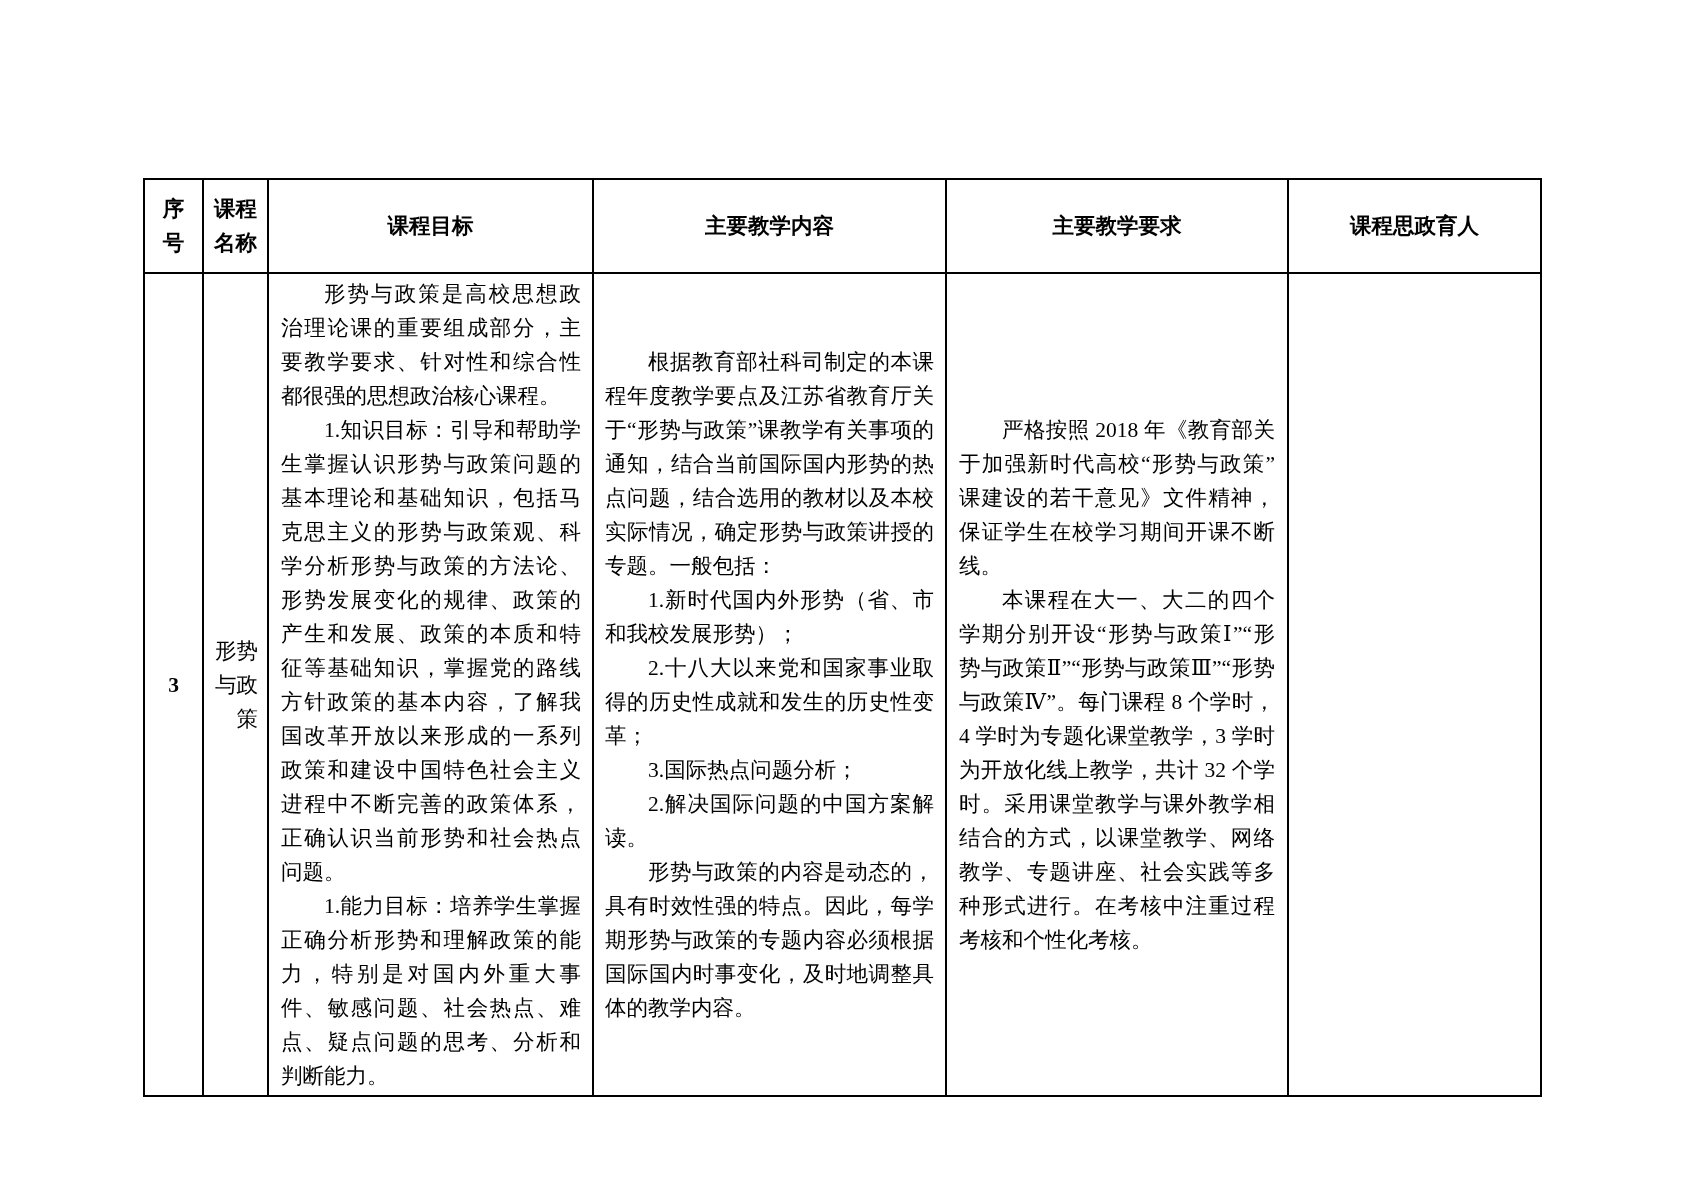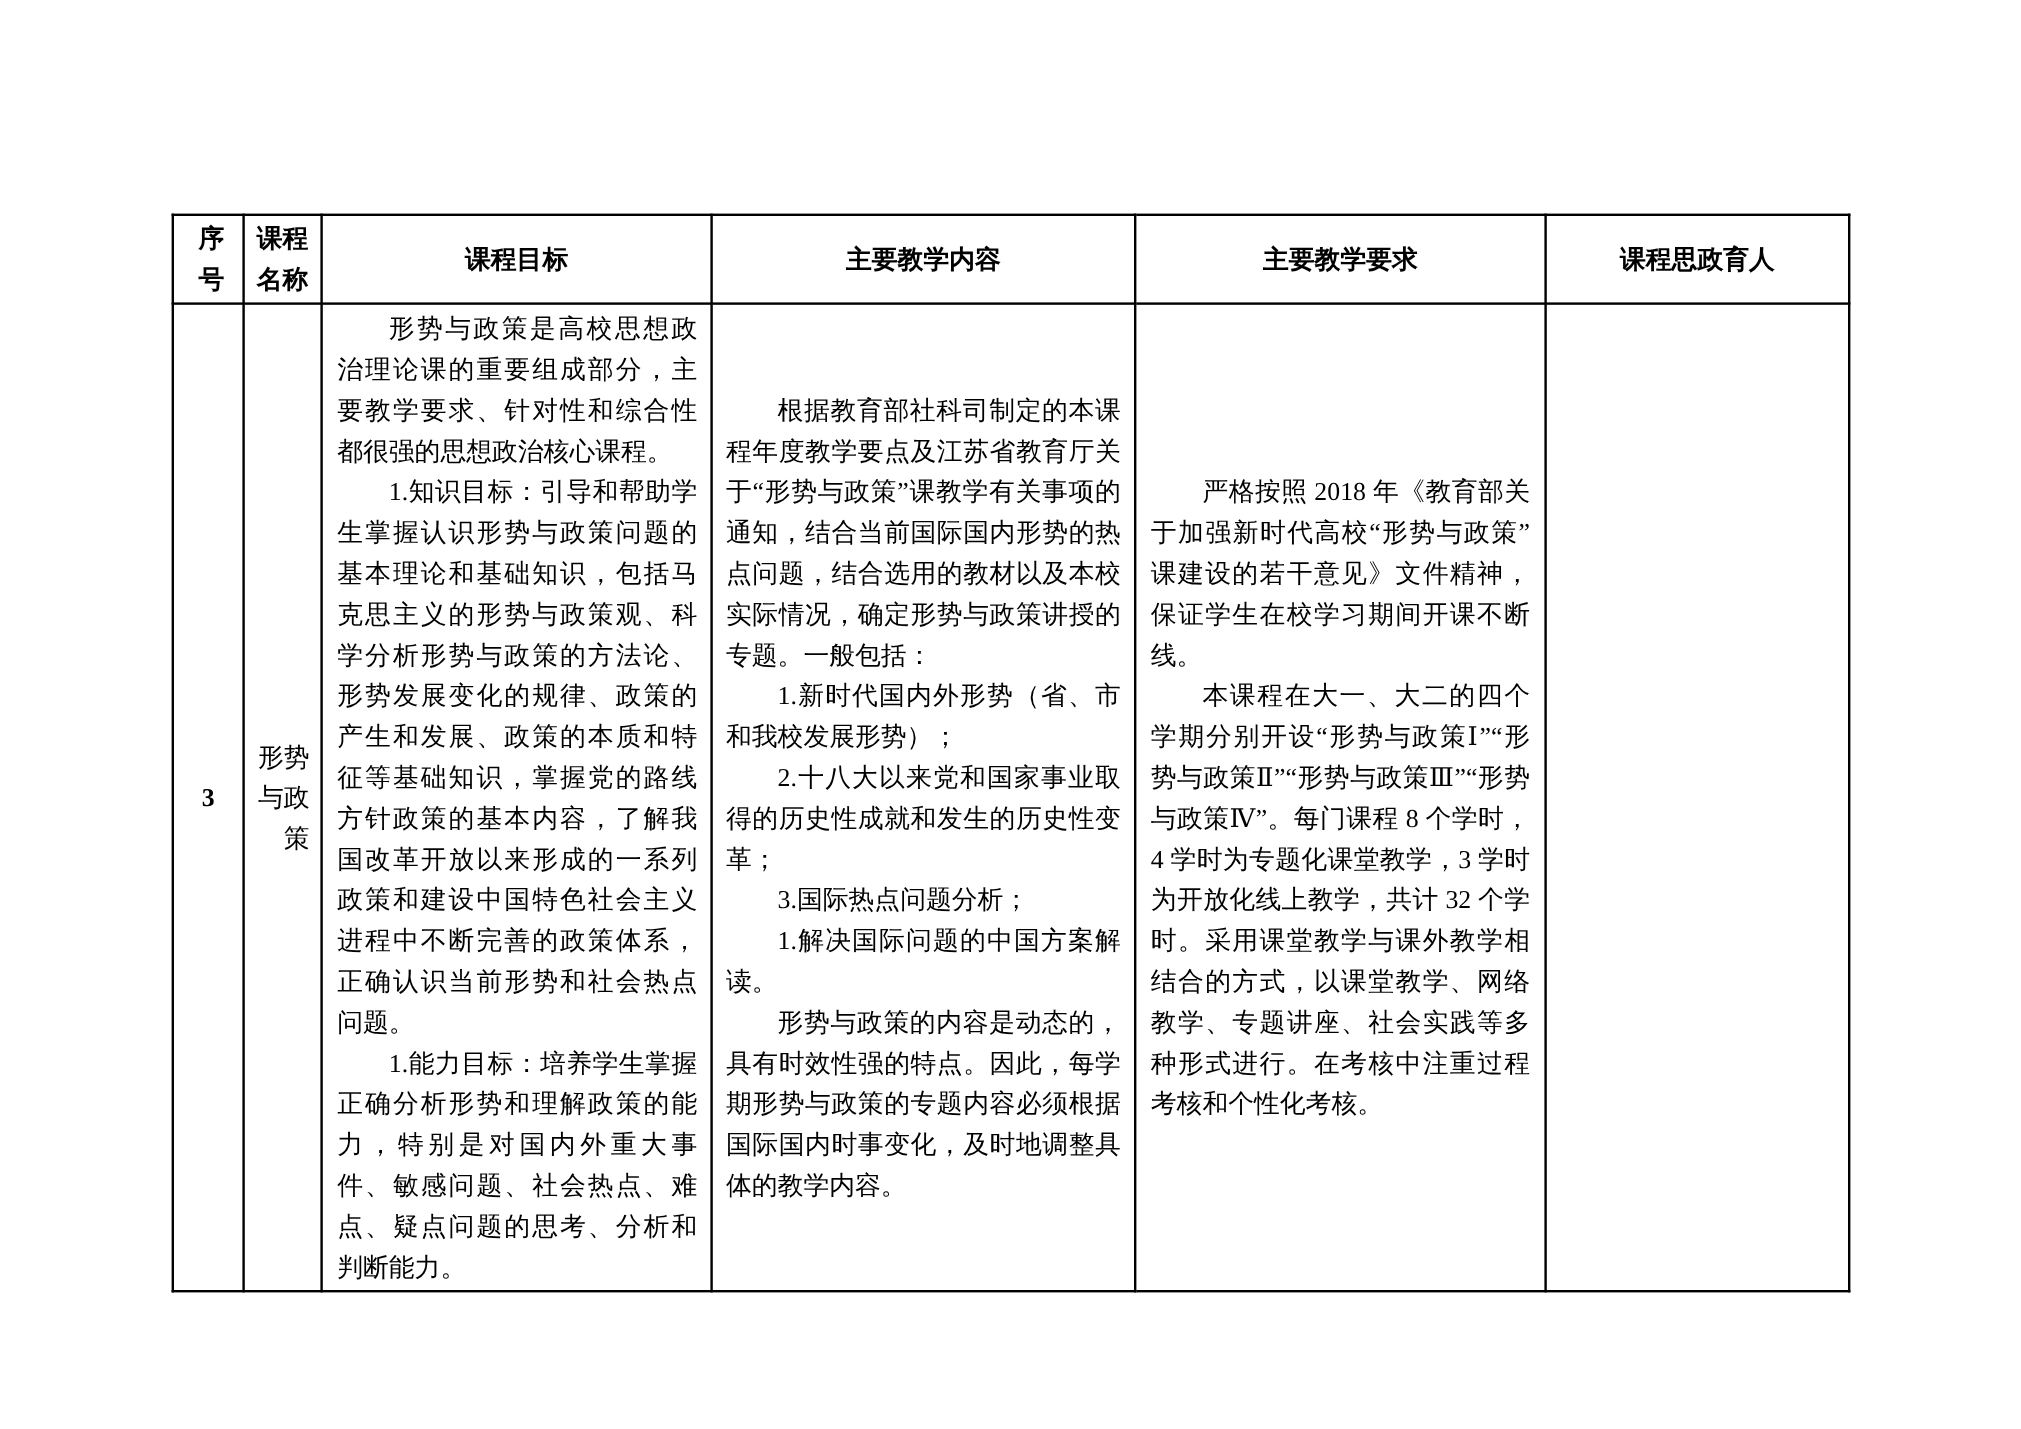--- a/index.html
+++ b/index.html
@@ -39,24 +39,23 @@
     font-weight: bold;
     text-align: center;
     vertical-align: middle;
     padding: 2px 6px;
     font-size: 22px;
     line-height: 32px;
   }
   th.th-narrow {
     padding: 2px 15px;
     word-break: break-all;
-    text-align: right;
   }
   th.th-name {
-    padding: 2px 8px;
+    padding: 12px 8px;
     word-break: break-all;
   }
   tbody tr { height: 751px; }
   td.c-num {
     text-align: center;
     vertical-align: middle;
     font-weight: bold;
     font-size: 22px;
   }
   td.c-name {
@@ -119,21 +118,21 @@
         <td class="c-goal">
             <p>形势与政策是高校思想政治理论课的重要组成部分，主要教学要求、针对性和综合性都很强的思想政治核心课程。</p>
             <p>1.知识目标：引导和帮助学生掌握认识形势与政策问题的基本理论和基础知识，包括马克思主义的形势与政策观、科学分析形势与政策的方法论、形势发展变化的规律、政策的产生和发展、政策的本质和特征等基础知识，掌握党的路线方针政策的基本内容，了解我国改革开放以来形成的一系列政策和建设中国特色社会主义进程中不断完善的政策体系，正确认识当前形势和社会热点问题。</p>
             <p>1.能力目标：培养学生掌握正确分析形势和理解政策的能力，特别是对国内外重大事件、敏感问题、社会热点、难点、疑点问题的思考、分析和判断能力。</p>
           </td>
         <td class="c-content">
             <p>根据教育部社科司制定的本课程年度教学要点及江苏省教育厅关于“形势与政策”课教学有关事项的通知，结合当前国际国内形势的热点问题，结合选用的教材以及本校实际情况，确定形势与政策讲授的专题。一般包括：</p>
             <p>1.新时代国内外形势（省、市和我校发展形势）；</p>
             <p>2.十八大以来党和国家事业取得的历史性成就和发生的历史性变革；</p>
             <p>3.国际热点问题分析；</p>
-            <p>1.解决国际问题的中国方案解读。</p>
+            <p>2.解决国际问题的中国方案解读。</p>
             <p>形势与政策的内容是动态的，具有时效性强的特点。因此，每学期形势与政策的专题内容必须根据国际国内时事变化，及时地调整具体的教学内容。</p>
           </td>
         <td class="c-require">
             <p>严格按照 2018 年《教育部关于加强新时代高校“形势与政策”课建设的若干意见》文件精神，保证学生在校学习期间开课不断线。</p>
             <p>本课程在大一、大二的四个学期分别开设“形势与政策Ⅰ”“形势与政策Ⅱ”“形势与政策Ⅲ”“形势与政策Ⅳ”。每门课程 8 个学时，4 学时为专题化课堂教学，3 学时为开放化线上教学，共计 32 个学时。采用课堂教学与课外教学相结合的方式，以课堂教学、网络教学、专题讲座、社会实践等多种形式进行。在考核中注重过程考核和个性化考核。</p>
           </td>
         <td class="c-sizheng"></td>
       </tr>
     </tbody>
   </table>

